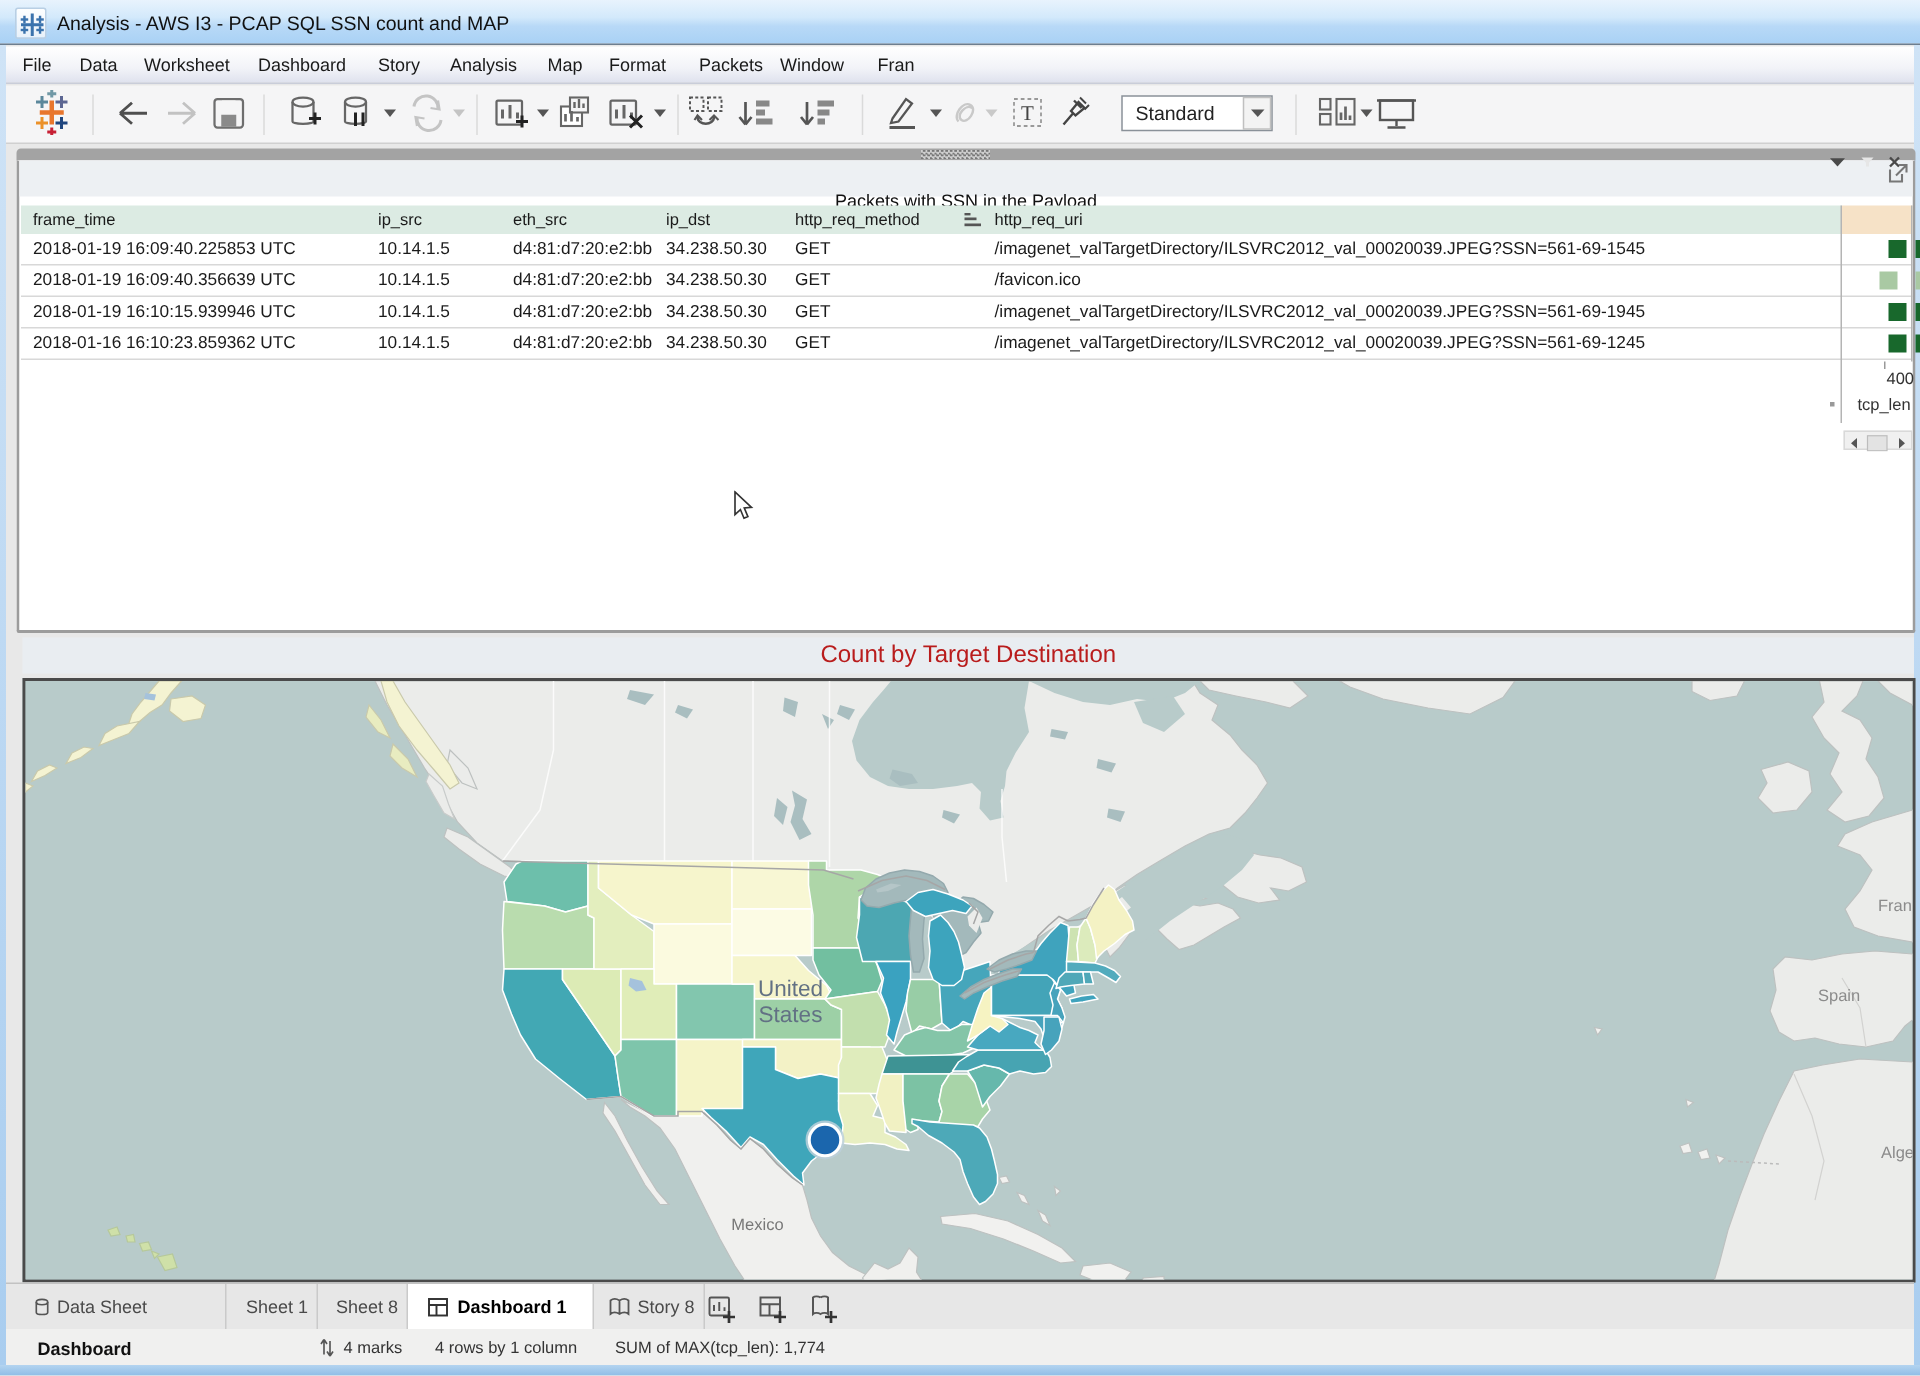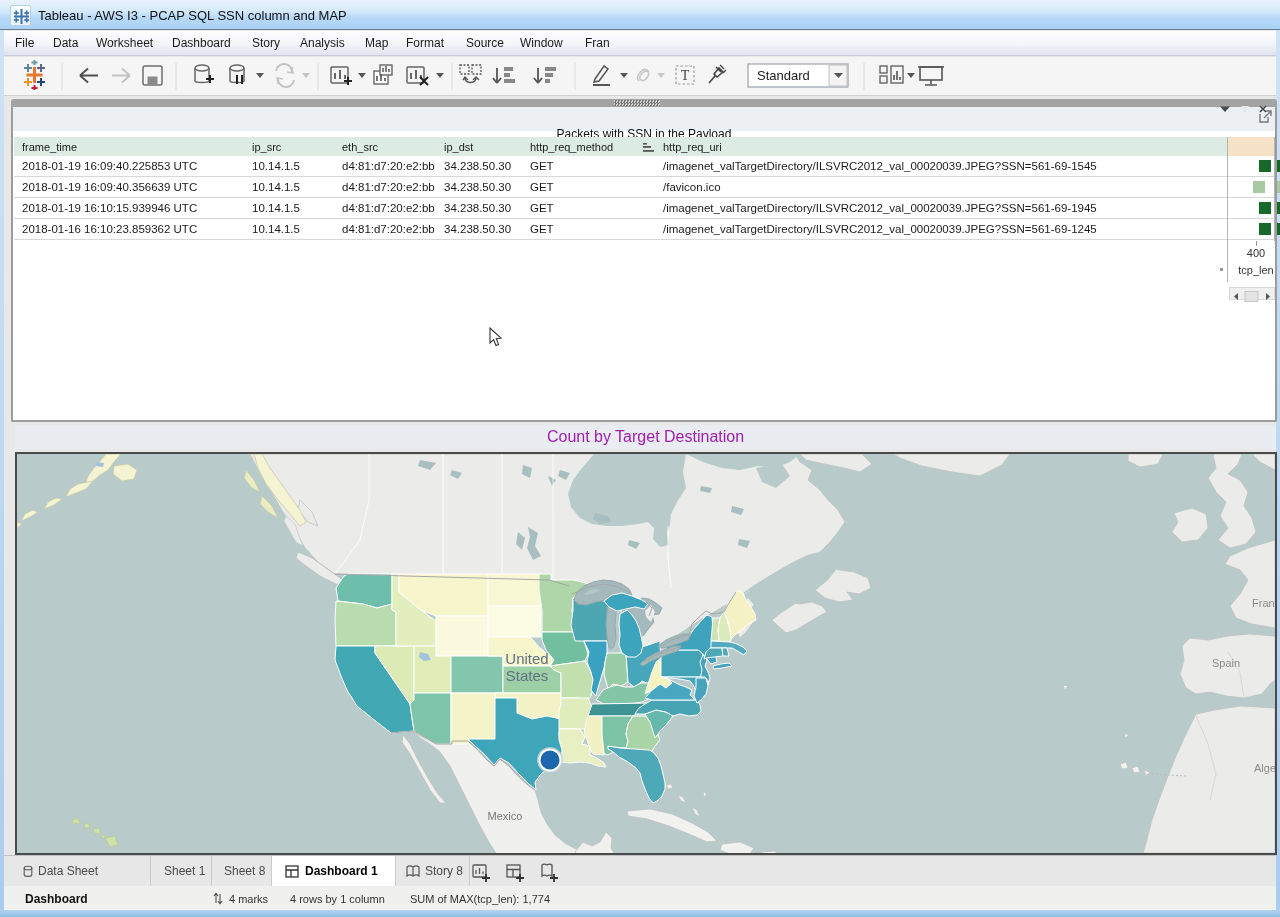--- a/index.html
+++ b/index.html
@@ -33,28 +33,28 @@
 #gosheet { left:1259px; top:109px; width:13px; height:13px; z-index:10; }
 
 #tablewrap { left:14px; top:137px; width:1261px; height:164px; font-size:11.5px; color:#1a1a1a; }
 .hdr { position:absolute; top:0; height:19px; background:#dcebe3; }
 .hcell { position:absolute; top:4px; font-size:11px; color:#1a1a1a; }
 .row { position:absolute; left:0; width:1261px; height:21px; border-bottom:1px solid #d8d8d8; }
 .dcell { position:absolute; top:4px; white-space:nowrap;text-align:right; }
 .sq { position:absolute; width:12px; height:12px; }
 #vline1 { left:1227px; top:137px; width:1px; height:145px; background:#b4b4b4; }
 #vline2 { left:1274px; top:137px; width:1px; height:104px; background:#b4b4b4; }
-#axis400 { left:1236px; top:247px; width:40px; text-align:center; font-size:11px; color:#333; }
+#axis400 { left:1236px; top:247px; width:40px; text-align:right; font-size:11px; color:#333; }
 #axislab { left:1232px; top:264px; width:48px; text-align:center; font-size:11px; color:#333; }
 #tick400 { left:1256px; top:241px; width:1px; height:5px; background:#999; }
 #hsb { left:1229px; top:287px; width:46px; height:13px; background:#f0f0f0; border:1px solid #d9d9d9; }
 
 
 #p2title { left:15px; top:425px; width:1261px; height:24px; background:#e9edf1; }
-#p2title .t { position:absolute; left:0; right:0; top:3px; text-align:center; font-size:16px; color:#a21caf; }
+#p2title .t { position:absolute; left:0; right:0; top:3px; text-align:center; font-size:16px; color:#b91c1c; }
 #mapbox { left:15px; top:452px; width:1262px; height:403px; border:2px solid #4a4a4a; background:#b9cccb; }
 
 
 #tabbar { left:4px; top:855px; width:1272px; height:31px; background:#e7e7e7; border-top:1px solid #c2c2c2; }
 .tab { position:absolute; top:0; height:31px; border-right:1px solid #cacaca; color:#4a4a4a; font-size:12px; }
 .tab .lbl { position:absolute; top:8px; }
 #tab-active { background:#fff; color:#000; font-weight:bold; }
 
 
 #statusbar { left:4px; top:886px; width:1272px; height:24px; background:#f0f0ef; font-size:11px; color:#333; }
@@ -78,32 +78,32 @@
         <rect x="2.8" y="6.2" width="5" height="1.6"></rect>
 <rect x="14.9" y="4.5" width="1.6" height="5"></rect>
         <rect x="13.2" y="6.2" width="5" height="1.6"></rect>
 <rect x="4.5" y="11.5" width="1.6" height="5"></rect>
         <rect x="2.8" y="13.2" width="5" height="1.6"></rect>
 <rect x="14.9" y="11.5" width="1.6" height="5"></rect>
         <rect x="13.2" y="13.2" width="5" height="1.6"></rect>
 </g>
 </svg>
 </div>
-<div class="abs" id="titletext">Tableau - AWS I3 - PCAP SQL SSN column and MAP</div>
+<div class="abs" id="titletext">Analysis - AWS I3 - PCAP SQL SSN count and MAP</div>
 
 <div class="abs" id="menubar">
   <div class="menuitem" style="left:11px">File</div>
   <div class="menuitem" style="left:49px">Data</div>
   <div class="menuitem" style="left:92px">Worksheet</div>
   <div class="menuitem" style="left:168px">Dashboard</div>
   <div class="menuitem" style="left:248px">Story</div>
   <div class="menuitem" style="left:296px">Analysis</div>
   <div class="menuitem" style="left:361px">Map</div>
   <div class="menuitem" style="left:402px">Format</div>
-  <div class="menuitem" style="left:462px">Source</div>
+  <div class="menuitem" style="left:462px">Packets</div>
   <div class="menuitem" style="left:516px">Window</div>
   <div class="menuitem" style="left:581px">Fran</div>
 </div>
 
 <div class="abs" id="toolbar">
 <svg width="1272" height="39">
 <g stroke="#dadada" stroke-width="1">
 <line x1="58" y1="6" x2="58" y2="33"></line>
         <line x1="172" y1="6" x2="172" y2="33"></line>
 <line x1="314" y1="6" x2="314" y2="33"></line>

